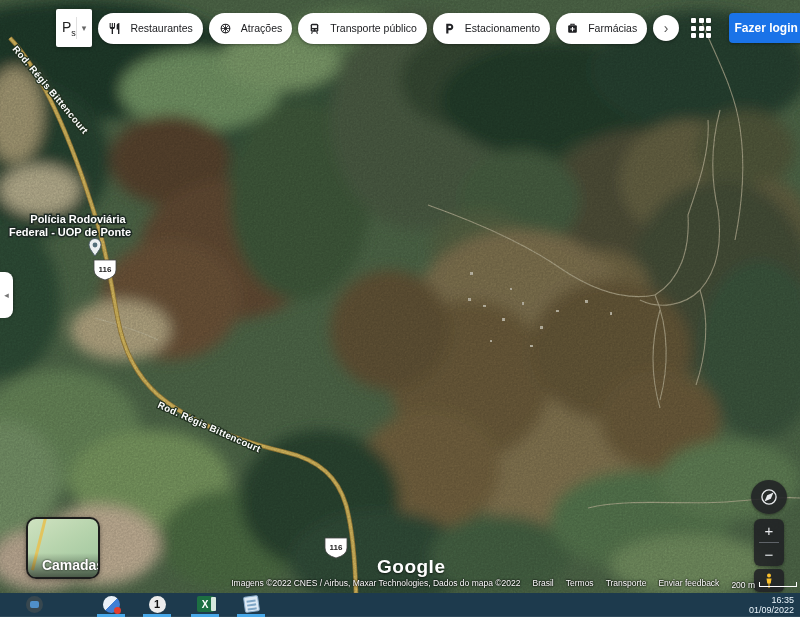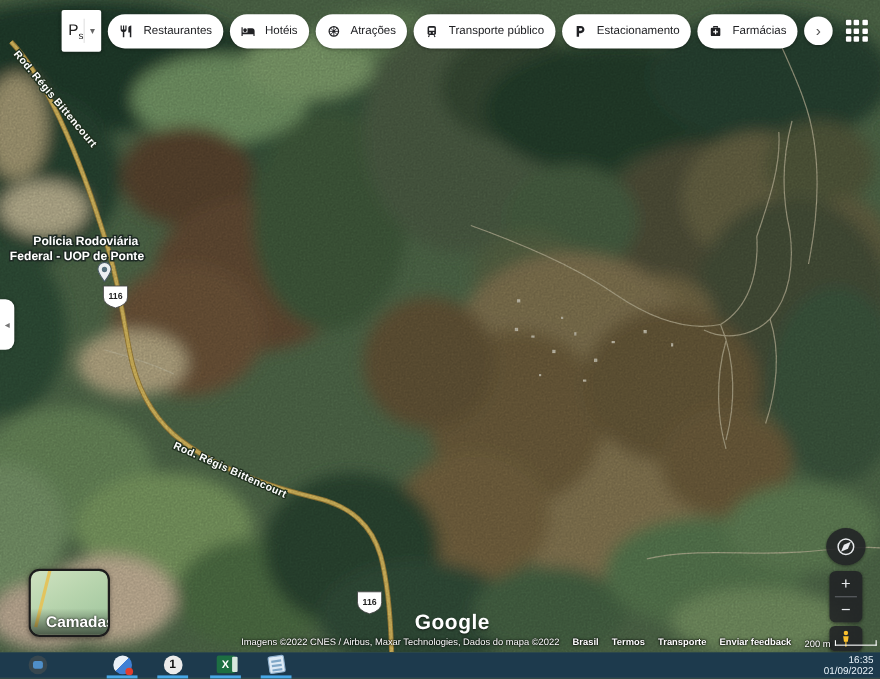--- a/index.html
+++ b/index.html
@@ -63,21 +63,21 @@
                 display:flex; align-items:center; justify-content:center; gap:20px;
                 background:linear-gradient(transparent, rgba(0,0,0,.55));
                 color:#fff; font-size:14px; font-weight:700; text-shadow:0 0 2px #000; }
   .layers-ctl .lbl svg { width:10px; height:10px; }
 
   
   .gmap-logo { position:absolute; left:377px; top:556px; color:#fff; font-size:19px;
                font-weight:600; letter-spacing:.5px; text-shadow:0 1px 2px rgba(0,0,0,.6); cursor:pointer; }
   .attrib { position:absolute; top:578px; right:3px; height:13px; display:flex; 
             gap:12px; font-size:8.5px; color:#fff; text-shadow:0 0 2px #000, 0 0 2px #000; }
-  .attrib .lnk { cursor:pointer;font-weight:bold; }
+  .attrib .lnk { cursor:pointer; }
   .scalebar { display:flex; align-items:center; gap:4px; }
   .scalebar .bar { width:38px; height:5px; border:1.5px solid #fff; border-top:none; }
 
   
   .taskbar { position:absolute; left:0; top:593px; width:800px; height:24px; background:#1d3a4d;
              box-shadow:0 -1px 0 rgba(255,255,255,.08) inset; }
   .tb-icon { position:absolute; top:2px; width:24px; height:18px; display:flex; align-items:center;
              justify-content:center; cursor:pointer; }
   .tb-under { position:absolute; bottom:0; height:3px; width:28px; background:#48a8e8; }
   .circ { width:17px; height:17px; border-radius:50%; position:relative; }
@@ -230,26 +230,20 @@
     </div>
 
     <div class="pill">
       <svg viewBox="0 0 24 24">
           <path fill="#202124" d="M11 9H9V2H7v7H5V2H3v7c0 2.12 1.66 3.84 3.75 3.97V22h2.5v-9.03C11.34 12.84 13 11.12 13 9V2h-2v7zm5-3v8h2.5v8H21V2c-2.76 0-5 2.24-5 4z"></path>
         </svg>
       <span>Restaurantes</span>
     </div>
     <div class="pill">
       <svg viewBox="0 0 24 24">
-          <path fill="#202124" d="M7 13c1.66 0 3-1.34 3-3S8.66 7 7 7s-3 1.34-3 3 1.34 3 3 3zm12-6h-8v7H3V5H1v15h2v-3h18v3h2v-9c0-2.21-1.79-4-4-4z"></path>
-        </svg>
-      <span>Hotéis</span>
-    </div>
-    <div class="pill">
-      <svg viewBox="0 0 24 24">
           <circle cx="12" cy="12" r="8" fill="none" stroke="#202124" stroke-width="2"></circle>
           <circle cx="12" cy="12" r="2.2" fill="#202124"></circle>
           <path d="M12 4v16M4 12h16M6.6 6.6l10.8 10.8M17.4 6.6 6.6 17.4" stroke="#202124" stroke-width="1.5"></path>
         </svg>
       <span>Atrações</span>
     </div>
     <div class="pill">
       <svg viewBox="0 0 24 24">
           <rect x="5" y="3" width="14" height="15" rx="3" fill="#202124"></rect>
           <rect x="7.5" y="6" width="9" height="5" fill="#fff"></rect>

